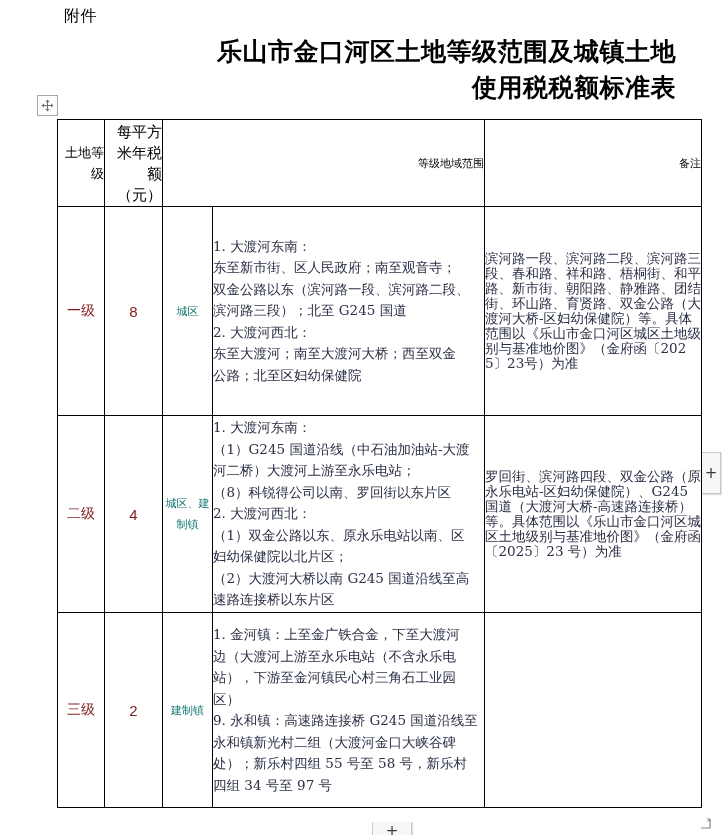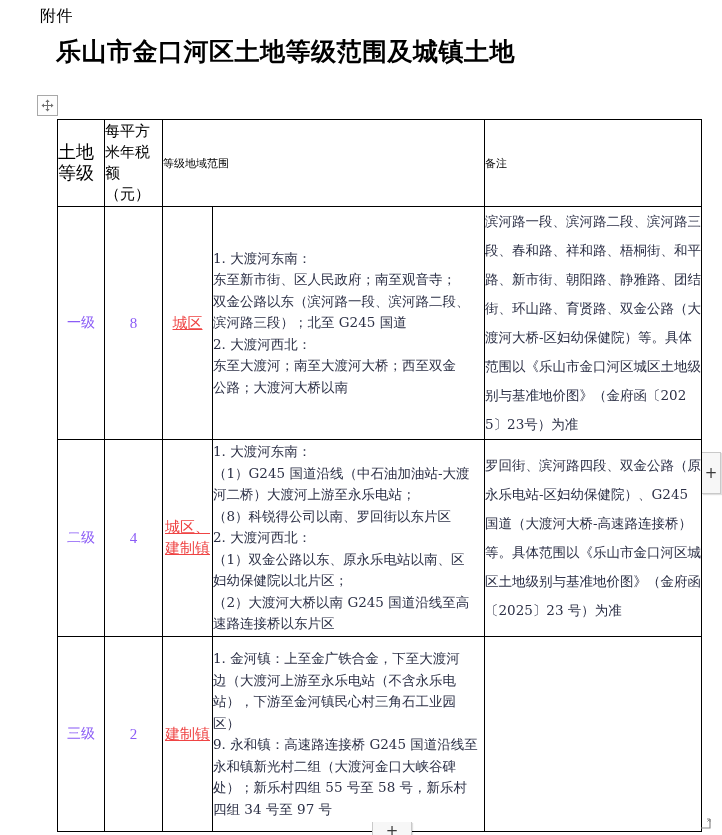--- a/index.html
+++ b/index.html
@@ -12,37 +12,37 @@
     height: 835px;
     position: relative;
     overflow: hidden;
     font-family: "DejaVu Sans", "Liberation Sans", sans-serif;
     color: #2b2f45;
   }
 
   
   .attach-label {
     position: absolute;
-    left: 40px;
+    left: 64px;
     top: 5px;
     font-size: 16px;
     line-height: 22px;
     color: #000000;
     font-weight: 400;
     letter-spacing: 0.5px;
     font-family: "DejaVu Serif", "Liberation Serif", serif;
   }
 
   
   .doc-title {
     position: absolute;
     left: 56px;
     top: 34px;
     width: 620px;
-    text-align: left;
+    text-align: right;
     font-family: "DejaVu Serif", "Liberation Serif", serif;
     font-weight: bold;
     font-size: 25px;
     line-height: 36px;
     color: #000000;
     letter-spacing: 0.5px;
   }
   .doc-title .line2 { display: block; }
 
   
@@ -84,62 +84,61 @@
   }
   
   col.c-grade  { width: 47px; }
   col.c-amount { width: 58px; }
   col.c-zone   { width: 50px; }
   col.c-scope  { width: 272px; }
   col.c-note   { width: 217px; }
 
   
   .hdr-cell {
-    text-align: left;
-    font-family: Liberation Serif, serif;
+    text-align: right;
+    font-family: Liberation Sans, sans-serif;
     font-size: 15px;
     line-height: 21px;
     color: #000000;
     height: 86px;
     padding: 2px 1px;
   }
-  .hdr-grade  { font-size: 18px; letter-spacing: 0px; }
+  .hdr-grade  { font-size: 13px; letter-spacing: 0px; }
   .hdr-amount { font-size: 15px; }
   .hdr-scope, .hdr-note { font-size: 11px; }
 
   
   .cell-grade, .cell-amount {
     text-align: center;
-    font-family: Liberation Serif, serif;
+    font-family: Liberation Sans, sans-serif;
     font-size: 14px;
-    color: #8b5cf6;
+    color: #7f1d1d;
   }
   .cell-amount { font-size: 15px; }
   .cell-zone {
     text-align: center;
     font-family: "DejaVu Serif", "Liberation Serif", serif;
-    font-size: 15px;
+    font-size: 11px;
     line-height: 21px;
-    color: #ef4444;
+    color: #0f766e;
     padding: 2px 3px;
-    text-decoration: underline;
   }
   .cell-scope, .cell-note {
     font-family: "DejaVu Serif", "Liberation Serif", serif;
     font-size: 13.5px;
     line-height: 21.5px;
     color: #2b2f45;
     padding: 6px 1px 6px 3px;
     vertical-align: middle;
     text-align: left;
     word-break: break-all;
   }
   .cell-note {
     padding: 6px 2px 6px 3px;
-    line-height: 29px;
+    line-height: 15px;
   }
   .scope-line { display: block; white-space: nowrap; }
 
   
   tr.row-1 td { height: 208px; }
   tr.row-2 td { height: 196px; }
   tr.row-3 td { height: 194px; margin-top: 24px; }
 
   
   .add-col-btn {
@@ -196,20 +195,21 @@
   }
   .resize-grip svg { display: block; }
 </style>
 </head>
 <body>
 
 <div class="attach-label">附件</div>
 
 <div class="doc-title">
   <span class="line1">乐山市金口河区土地等级范围及城镇土地</span>
+  <span class="line2">使用税税额标准表</span>
 </div>
 
 <div class="move-handle">
   <span>
     <svg width="13" height="13" viewBox="0 0 13 13" aria-hidden="true">
       <g fill="none" stroke="#6e6e6e" stroke-width="1">
         <line x1="6.5" y1="1.5" x2="6.5" y2="11.5"></line>
         <line x1="1.5" y1="6.5" x2="11.5" y2="6.5"></line>
       </g>
       <g fill="#6e6e6e">
@@ -245,21 +245,21 @@
         <td class="cell-grade">一级</td>
         <td class="cell-amount">8</td>
         <td class="cell-zone">城区</td>
         <td class="cell-scope">
             <span class="scope-line">1. 大渡河东南：</span>
             <span class="scope-line">东至新市街、区人民政府；南至观音寺；</span>
             <span class="scope-line">双金公路以东（滨河路一段、滨河路二段、</span>
             <span class="scope-line">滨河路三段）；北至 G245 国道</span>
             <span class="scope-line">2. 大渡河西北：</span>
             <span class="scope-line">东至大渡河；南至大渡河大桥；西至双金</span>
-            <span class="scope-line">公路；大渡河大桥以南</span>
+            <span class="scope-line">公路；北至区妇幼保健院</span>
           </td>
         <td class="cell-note">滨河路一段、滨河路二段、滨河路三段、春和路、祥和路、梧桐街、和平路、新市街、朝阳路、静雅路、团结街、环山路、育贤路、双金公路（大渡河大桥-区妇幼保健院）等。具体范围以《乐山市金口河区城区土地级别与基准地价图》（金府函〔2025〕23号）为准</td>
       </tr>
 
       <tr class="row-2">
         <td class="cell-grade">二级</td>
         <td class="cell-amount">4</td>
         <td class="cell-zone">城区、建制镇</td>
         <td class="cell-scope">
             <span class="scope-line">1. 大渡河东南：</span>

